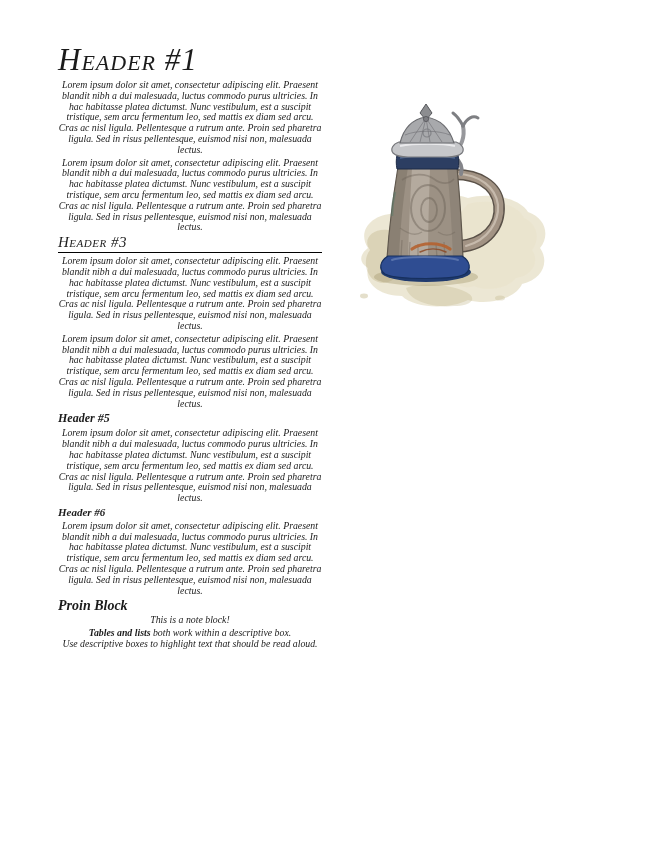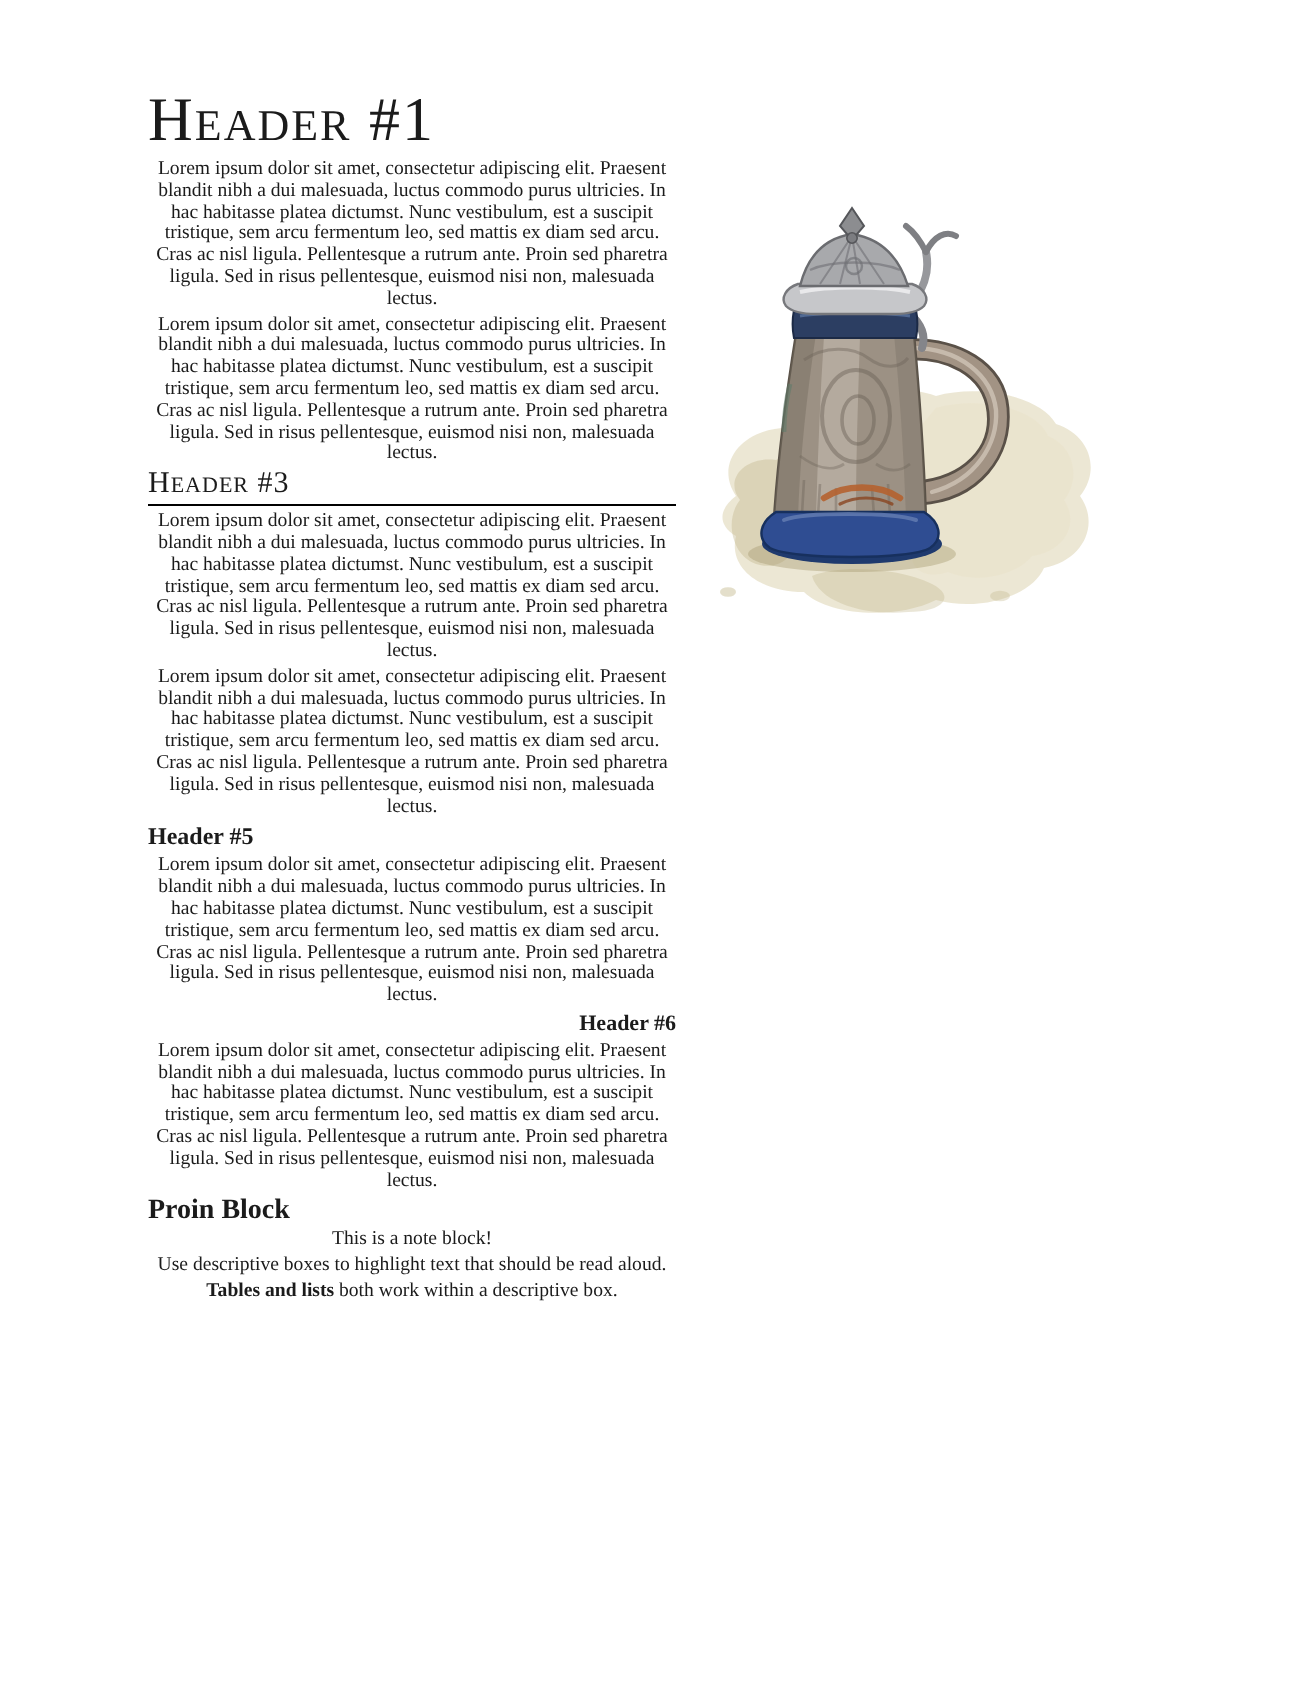--- a/index.html
+++ b/index.html
@@ -1,28 +1,28 @@
 <!DOCTYPE html>
 <html><head>
 <meta charset="utf-8">
 <style>
   html,body{margin:0;padding:0;}
   body{
     width:651px;height:844px;background:#ffffff;position:relative;overflow:hidden;
     font-family:"Liberation Serif","DejaVu Serif",serif;color:#1b1b1b;
   }
   .page{position:absolute;inset:0;background:#ffffff;}
-  .column{position:absolute;left:74px;top:44px;width:264px;}
+  .column{position:absolute;left:58px;top:44px;width:264px;font-style:italic;}
   .h1{font-size:31px;line-height:31px;font-weight:400;font-variant:small-caps;letter-spacing:1px;margin:0 0 5px 0;}
   .h2{font-size:21px;line-height:21px;font-weight:400;font-variant:small-caps;letter-spacing:.5px;margin:1px 0 4px 0;}
   .h3{font-size:15px;line-height:15px;font-weight:400;font-variant:small-caps;letter-spacing:.5px;margin:2px 0 3px 0;
       border-bottom:1.5px solid #000;padding-bottom:2px;}
   .h4{font-size:13px;line-height:13px;font-weight:400;font-variant:small-caps;letter-spacing:.3px;margin:2px 0 3px 0;}
   .h5{font-size:12px;line-height:13px;font-weight:700;margin:3px 0 3px 0;}
-  .h6{font-size:11px;line-height:11px;font-weight:700;margin:3px 0 3px 0;text-align:right;}
+  .h6{font-size:11px;line-height:11px;font-weight:700;margin:3px 0 3px 0;}
   .hnote{font-size:14px;line-height:14px;font-weight:700;margin:3px 0 2px 0;}
   .body-text{font-size:9.8px;line-height:10.8px;margin:0 0 2px 0;text-align:center;}
   .body-text.last{margin-bottom:0;}
   b.lead{font-weight:700;}
   .figure{position:absolute;left:350px;top:100px;width:200px;height:210px;}
   .figure svg{display:block;width:200px;height:210px;}
 </style>
 </head>
 <body>
 
@@ -42,22 +42,22 @@
 
     <div class="h5">Header #5</div>
     <p class="body-text">Lorem ipsum dolor sit amet, consectetur adipiscing elit. Praesent blandit nibh a dui malesuada, luctus commodo purus ultricies. In hac habitasse platea dictumst. Nunc vestibulum, est a suscipit tristique, sem arcu fermentum leo, sed mattis ex diam sed arcu. Cras ac nisl ligula. Pellentesque a rutrum ante. Proin sed pharetra ligula. Sed in risus pellentesque, euismod nisi non, malesuada lectus.</p>
 
     <div class="h6">Header #6</div>
     <p class="body-text">Lorem ipsum dolor sit amet, consectetur adipiscing elit. Praesent blandit nibh a dui malesuada, luctus commodo purus ultricies. In hac habitasse platea dictumst. Nunc vestibulum, est a suscipit tristique, sem arcu fermentum leo, sed mattis ex diam sed arcu. Cras ac nisl ligula. Pellentesque a rutrum ante. Proin sed pharetra ligula. Sed in risus pellentesque, euismod nisi non, malesuada lectus.</p>
 
     <div class="hnote">Proin Block</div>
     <p class="body-text">This is a note block!</p>
 
+    <p class="body-text last"><b class="lead">Tables and lists</b><span> both work within a descriptive box.</span></p>
     <p class="body-text">Use descriptive boxes to highlight text that should be read aloud.</p>
-    <p class="body-text last"><b class="lead">Tables and lists</b><span> both work within a descriptive box.</span></p>
   </div>
 
   <div class="figure">
     <svg viewBox="0 0 200 210" xmlns="http://www.w3.org/2000/svg">
 
       <path opacity="0.50" d="M 18,148 C 6,130 24,112 48,114 C 58,96 96,90 118,98 C 140,92 170,98 178,112
            C 196,118 200,136 190,148 C 200,162 192,180 172,184 C 166,198 140,206 118,200
            C 98,210 64,208 52,196 C 30,196 14,184 18,168 C 8,162 10,154 18,148 Z" fill="#d9cfa9"></path>
       <path opacity="0.55" d="M 118,104 C 140,98 168,104 174,118 C 188,124 190,140 182,150 C 190,162 182,176 166,178
            C 158,188 138,192 124,186 C 112,190 104,184 106,174 L 108,116 Z" fill="#e9e1c8"></path>

